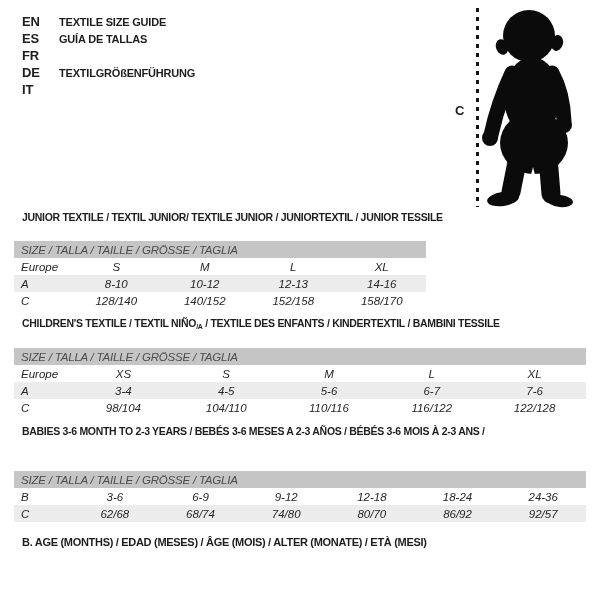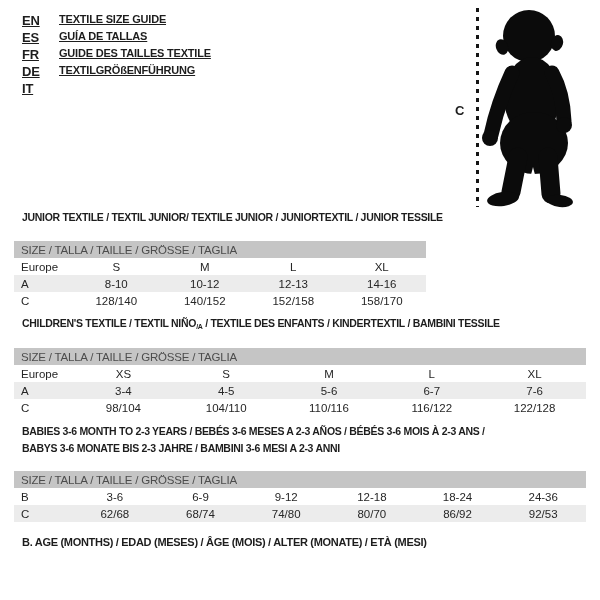--- a/index.html
+++ b/index.html
@@ -7,21 +7,21 @@
   body {
     position:relative;
     background:#ffffff;
     font-family:"Liberation Sans", sans-serif;
     color:#1d1d1d;
     overflow:hidden;
   }
 
   
   .langs { position:absolute; left:22px; top:13px; }
-  .lang-row { display:flex; height:17px; align-items:flex-start;text-decoration:underline; }
+  .lang-row { display:flex; height:17px; align-items:center; }
   .lang-code { width:37px; font-weight:bold; font-size:13px; letter-spacing:-0.2px; }
   .lang-label { font-weight:bold; font-size:11px; letter-spacing:-0.2px; white-space:nowrap; }
 
   
   .measure-line {
     position:absolute; left:476px; top:8px; width:3px; height:199px;
     background:repeating-linear-gradient(to bottom, #151515 0 4px, transparent 4px 9px);
   }
   .measure-label {
     position:absolute; left:455px; top:103px;
@@ -30,21 +30,21 @@
   .baby-svg { position:absolute; left:482px; top:7px; width:100px; height:203px; }
 
   
   .tbl-title {
     position:absolute; left:22px;
     font-weight:bold; font-size:10.5px; letter-spacing:-0.3px;
     white-space:nowrap; color:#1d1d1d;
   }
   .tbl-title.two-line { line-height:17px; }
   .tbl-title .sub { font-size:7px; vertical-align:-2px; }
-  .tbl { position:absolute; left:14px; }
+  .tbl { position:absolute; left:14px;font-style:italic; }
   .size-bar {
     height:17px; background:#c5c5c5; color:#4c4c4c;
     display:flex; align-items:center; padding-left:7px;
     font-size:11.5px; letter-spacing:-0.2px; white-space:nowrap;
   }
   .trow { display:flex; height:17px; align-items:center; font-size:11.5px; color:#262626; }
   .trow.alt { background:#ececec; }
   .cell-label { width:58px; padding-left:7px; }
   .cell { flex:1; text-align:center; }
 
@@ -66,21 +66,20 @@
   <div class="lang-row">
     <span class="lang-code">EN</span>
     <span class="lang-label">TEXTILE SIZE GUIDE</span>
   </div>
   <div class="lang-row">
     <span class="lang-code">ES</span>
     <span class="lang-label">GUÍA DE TALLAS</span>
   </div>
   <div class="lang-row">
     <span class="lang-code">FR</span>
-    <span class="lang-label">GUIDE DES TAILLES TEXTILE</span>
   </div>
   <div class="lang-row">
     <span class="lang-code">DE</span>
     <span class="lang-label">TEXTILGRÖßENFÜHRUNG</span>
   </div>
   <div class="lang-row">
     <span class="lang-code">IT</span>
   </div>
 </div>
 
@@ -155,39 +154,38 @@
     <span class="cell">98/104</span>
     <span class="cell">104/110</span>
     <span class="cell">110/116</span>
     <span class="cell">116/122</span>
     <span class="cell">122/128</span>
   </div>
 </div>
 
 <div class="tbl-title title-babies two-line">
   <div>BABIES 3-6 MONTH TO 2-3 YEARS / BEBÉS 3-6 MESES A 2-3 AÑOS / BÉBÉS 3-6 MOIS À 2-3 ANS /</div>
-  <div>BABYS 3-6 MONATE BIS 2-3 JAHRE / BAMBINI 3-6 MESI A 2-3 ANNI</div>
 </div>
 <div class="tbl t-babies">
   <div class="size-bar">SIZE / TALLA / TAILLE / GRÖSSE / TAGLIA</div>
   <div class="trow">
     <span class="cell-label">B</span>
     <span class="cell">3-6</span>
     <span class="cell">6-9</span>
     <span class="cell">9-12</span>
     <span class="cell">12-18</span>
     <span class="cell">18-24</span>
     <span class="cell">24-36</span>
   </div>
   <div class="trow alt">
     <span class="cell-label">C</span>
     <span class="cell">62/68</span>
     <span class="cell">68/74</span>
     <span class="cell">74/80</span>
     <span class="cell">80/70</span>
     <span class="cell">86/92</span>
-    <span class="cell">92/53</span>
+    <span class="cell">92/57</span>
   </div>
 </div>
 
 <div class="footnotes">
   <div class="footnote">B. AGE (MONTHS) / EDAD (MESES) / ÂGE (MOIS) / ALTER (MONATE) / ETÀ (MESI)</div>
 </div>
 
 </body></html>

